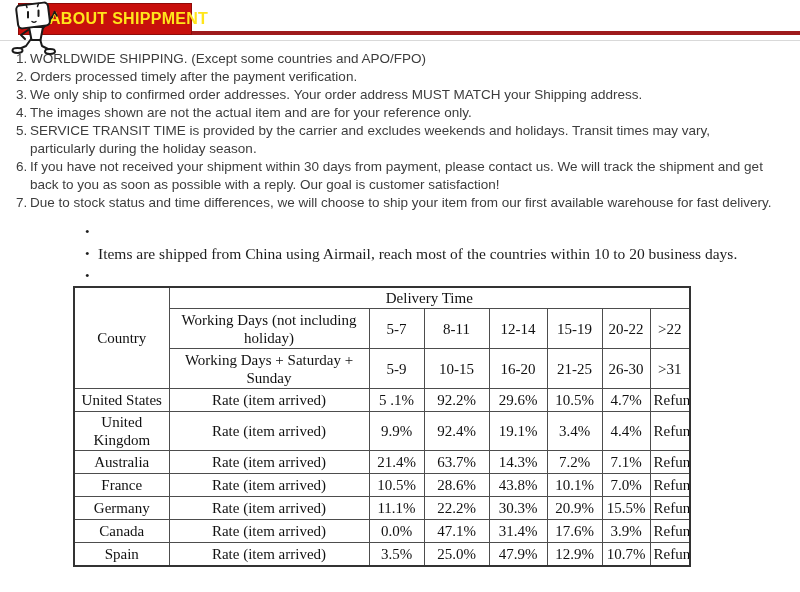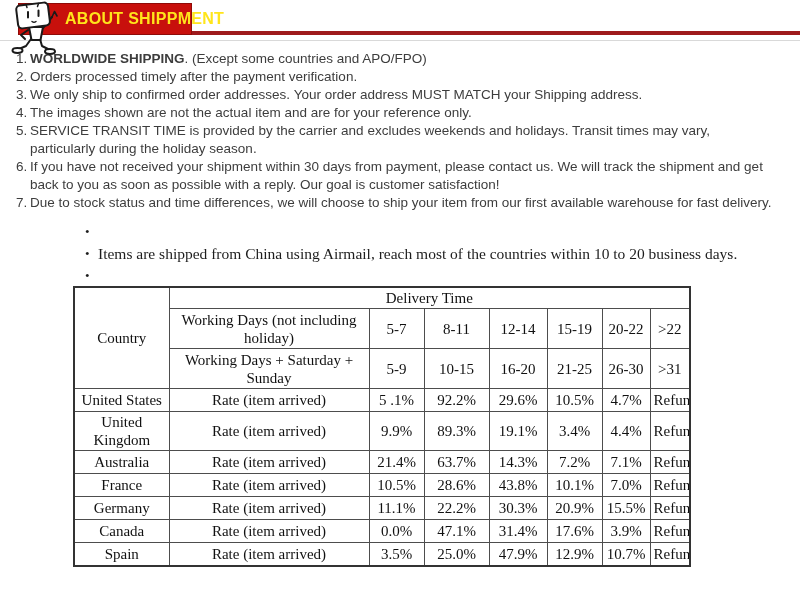--- a/index.html
+++ b/index.html
@@ -15,31 +15,31 @@
   .hdr{position:absolute;left:0;top:0;width:800px;height:46px;}
   .hdr-underline{position:absolute;left:18px;top:31px;right:0;height:4px;background:#9E1A1C;}
   .hdr-grayline{position:absolute;left:0;top:40px;right:0;height:1px;background:#d9d9d9;}
   .banner{
     position:absolute;left:18px;top:3px;width:174px;height:32px;
     background:#C8100C;border:1px solid #8f0b08;box-sizing:border-box;
     display:flex;align-items:center;
     z-index:2;
   }
   .banner-title{
-    padding-left:46px;
+    padding-left:30px;
     font-size:16px;font-weight:bold;letter-spacing:0.3px;
     color:#FFE51B;white-space:nowrap;
   }
   .mascot{position:absolute;left:5px;top:0;z-index:3;}
   
   .notes{position:absolute;left:16px;top:50px;width:762px;}
   .note{display:flex;font-size:13.5px;line-height:18px;color:#3d3d3d;}
   .note .num{flex:0 0 14px;}
   .note .txt{flex:1;}
-  .note .txt b{font-weight:bold;}
+  .note .txt b{font-weight:normal;}
   
   .bullets{position:absolute;left:85px;top:221px;width:680px;
     font-family:"Liberation Serif","DejaVu Serif",serif;font-size:15.5px;color:#1d1d1d;}
   .bullet{display:flex;line-height:22px;}
   .bullet .dot{flex:0 0 13px;font-size:13px;}
   
   .tbl-wrap{position:absolute;left:73px;top:286px;}
   table.delivery{
     border-collapse:collapse;
     border:2px solid #333;
@@ -174,21 +174,21 @@
         <td>92.2%</td>
         <td>29.6%</td>
         <td>10.5%</td>
         <td>4.7%</td>
         <td>Refund</td>
       </tr>
       <tr class="drow">
         <td>United Kingdom</td>
         <td>Rate (item arrived)</td>
         <td>9.9%</td>
-        <td>89.3%</td>
+        <td>92.4%</td>
         <td>19.1%</td>
         <td>3.4%</td>
         <td>4.4%</td>
         <td>Refund</td>
       </tr>
       <tr class="drow">
         <td>Australia</td>
         <td>Rate (item arrived)</td>
         <td>21.4%</td>
         <td>63.7%</td>

